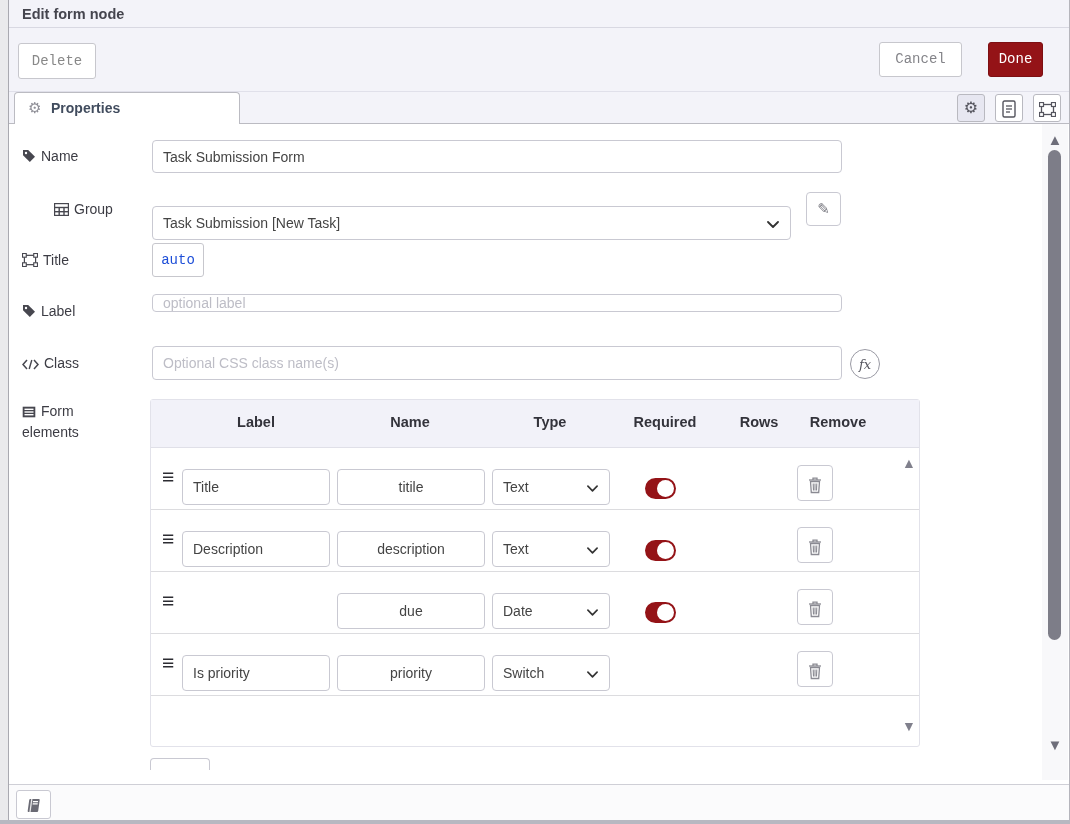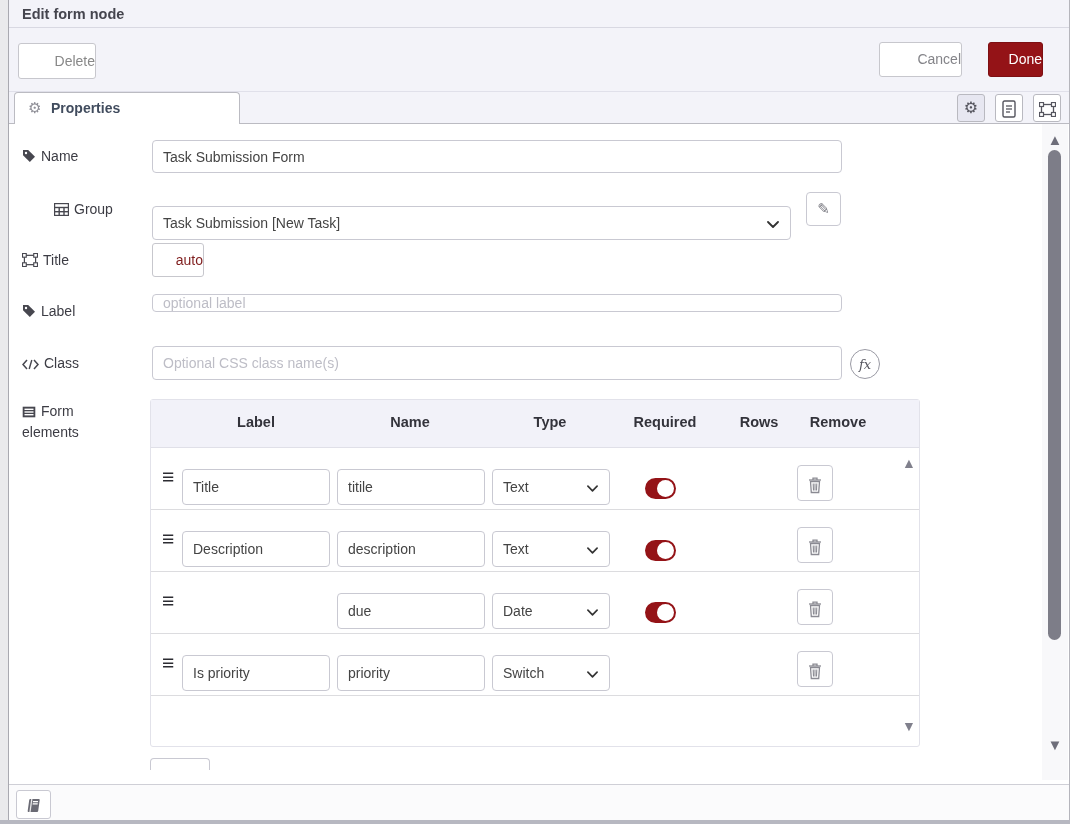--- a/index.html
+++ b/index.html
@@ -13,21 +13,21 @@
 
   
   #dialog { left:9px; top:0; right:0; bottom:0; background:#fff; border-right:1px solid #b5b5bc; }
 
   
   .tray-header { left:0; top:0; width:100%; height:28px; background:#f3f3f9; border-bottom:1px solid #d8d8e2; }
   .tray-header .title { position:absolute; left:13px; top:6px; font-weight:bold; font-size:14.5px; color:#45454e; }
 
   
   .tray-toolbar { left:0; top:28px; width:100%; height:64px; background:#f3f3f9; border-bottom:1px solid #e0e0ea; }
-  .btn { position:absolute; background:#fff; border:1px solid #c7c7cd; border-radius:3px; font-size:14px; color:#888; text-align:right; cursor:pointer; font-family:Liberation Sans, sans-serif; }
+  .btn { position:absolute; background:#fff; border:1px solid #c7c7cd; border-radius:3px; font-size:14px; color:#888; text-align:center; cursor:pointer; font-family:Liberation Mono, monospace; }
   .btn-delete { left:9px; top:15px; width:78px; height:36px; line-height:34px; }
   .btn-cancel { left:870px; top:14px; width:83px; height:35px; line-height:33px; color:#848489; }
   .btn-done { left:979px; top:14px; width:55px; height:35px; line-height:33px; background:#941317; border:1px solid #7d0f13; color:#fff; }
 
   
   .tab-bar { left:0; top:92px; width:100%; height:32px; background:#f3f3f9; border-bottom:1px solid #bbbbc2; }
   .tab-active { position:absolute; left:5px; top:0; width:226px; height:32px; background:#fff; border:1px solid #bbbbc2; border-bottom:none; border-radius:4px 4px 0 0; z-index:2; }
   .tab-active .tab-label { position:absolute; left:36px; top:7px; font-weight:bold; font-size:14px; color:#414c5e; }
   .tab-active .gear-glyph { position:absolute; left:13px; top:6px; color:#909098; font-size:15px; }
   .mini-btn { position:absolute; top:2px; width:28px; height:28px; background:#fff; border:1px solid #b9b9c0; border-radius:3px; color:#5a5a64; text-align:center; cursor:pointer; }
@@ -47,21 +47,21 @@
   .pseudo-select .chev { position:absolute; right:11px; top:50%; transform:translateY(-50%); }
   .icon-btn { position:absolute; background:#fff; border:1px solid #c9c9d2; border-radius:4px; color:#77777f; cursor:pointer; text-align:center; }
 
   
   #fe-table { left:141px; top:399px; width:770px; height:348px; border:1px solid #e2e2ea; border-radius:3px; background:#fff; }
   #fe-header { position:absolute; left:0; top:0; width:100%; height:48px; background:#f2f2f9; border-bottom:1px solid #e0e0e8; }
   #fe-header .col { position:absolute; top:14px; transform:translateX(-50%); font-weight:bold; font-size:14.5px; color:#33333b; white-space:nowrap; }
   .trow { position:absolute; left:0; width:100%; height:62px; border-bottom:1px solid #dcdcdf; }
   .trow .drag { position:absolute; left:11px; top:17px; font-size:21px; font-weight:bold; color:#2c2c32; cursor:grab; }
   .trow .in-label { left:31px; top:21px; width:148px; height:36px; }
-  .trow .in-name  { left:186px; top:21px; width:148px; height:36px; }
+  .trow .in-name  { left:186px; top:21px; width:148px; height:36px;text-align:center; }
   .trow .sel-type { left:341px; top:21px; width:118px; height:36px; }
   .toggle { position:absolute; left:494px; top:30px; width:31px; height:21px; border-radius:11px; background:#941317; cursor:pointer; }
   .toggle .knob { position:absolute; right:2px; top:2px; width:17px; height:17px; border-radius:50%; background:#fff; }
   .trash-btn { left:646px; top:17px; width:36px; height:36px; }
   .trash-btn svg { margin-top:7px; }
   .inner-scroll-arrow { position:absolute; left:748px; width:20px; text-align:center; color:#80808c; font-size:14px; cursor:pointer; }
 
   
   #add-el-sliver { left:141px; top:758px; width:60px; height:12px; border:1px solid #c9c9d2; border-bottom:none; border-radius:4px 4px 0 0; background:#fff; }
 
@@ -153,21 +153,21 @@
 
     <div class="field-label" style="top:252px;">
       <span class="ficon"><svg width="16" height="14" viewBox="0 0 17 15">
             <rect x="2.5" y="2.5" width="12" height="10" fill="none" stroke="#47474f" stroke-width="1.3"></rect>
             <rect x="0.5" y="0.5" width="4" height="4" fill="#fff" stroke="#47474f" stroke-width="1.2"></rect>
             <rect x="12.5" y="0.5" width="4" height="4" fill="#fff" stroke="#47474f" stroke-width="1.2"></rect>
             <rect x="0.5" y="10.5" width="4" height="4" fill="#fff" stroke="#47474f" stroke-width="1.2"></rect>
             <rect x="12.5" y="10.5" width="4" height="4" fill="#fff" stroke="#47474f" stroke-width="1.2"></rect>
           </svg></span><span>Title</span>
     </div>
-    <button class="btn" style="left:143px; top:243px; width:52px; height:34px; color:#7f1d1d; font-size:14px;">auto</button>
+    <button class="btn" style="left:143px; top:243px; width:52px; height:34px; color:#1d4ed8; font-size:14px;">auto</button>
 
     <div class="field-label" style="top:303px;">
       <span class="ficon"><svg width="14" height="14" viewBox="0 0 14 14">
             <path d="M1 1 h5.2 L13 7.8 7.8 13 1 6.2 Z" fill="#47474f"></path>
             <circle cx="4" cy="4" r="1.2" fill="#fff"></circle>
           </svg></span><span>Label</span>
     </div>
     <input class="tinput" style="left: 143px; top: 294px; width: 690px; height: 18px;" placeholder="optional label">
 
     <div class="field-label" style="top:355px;">

